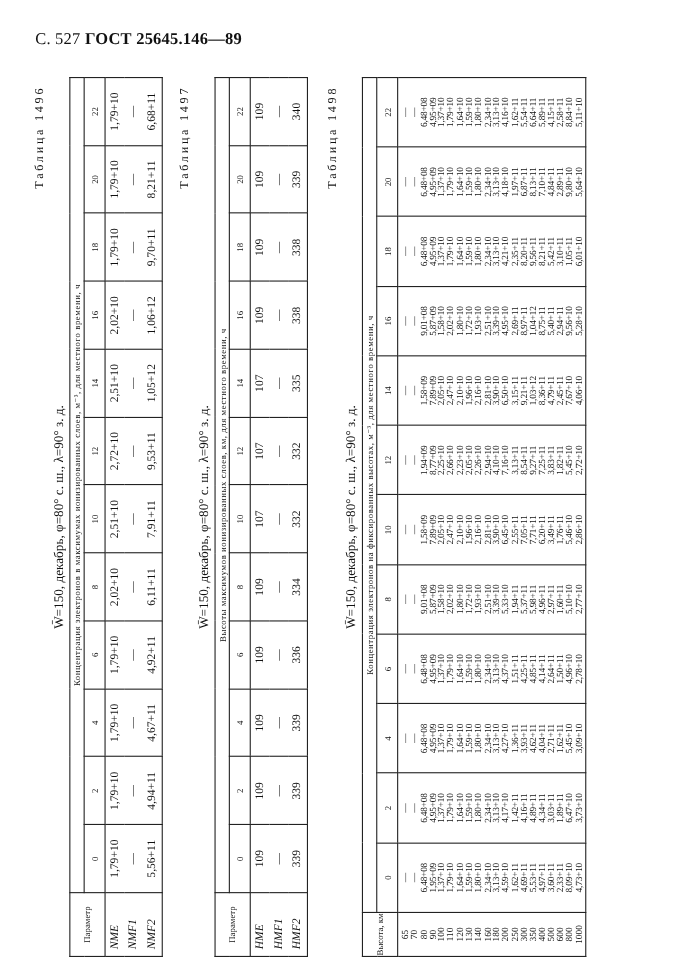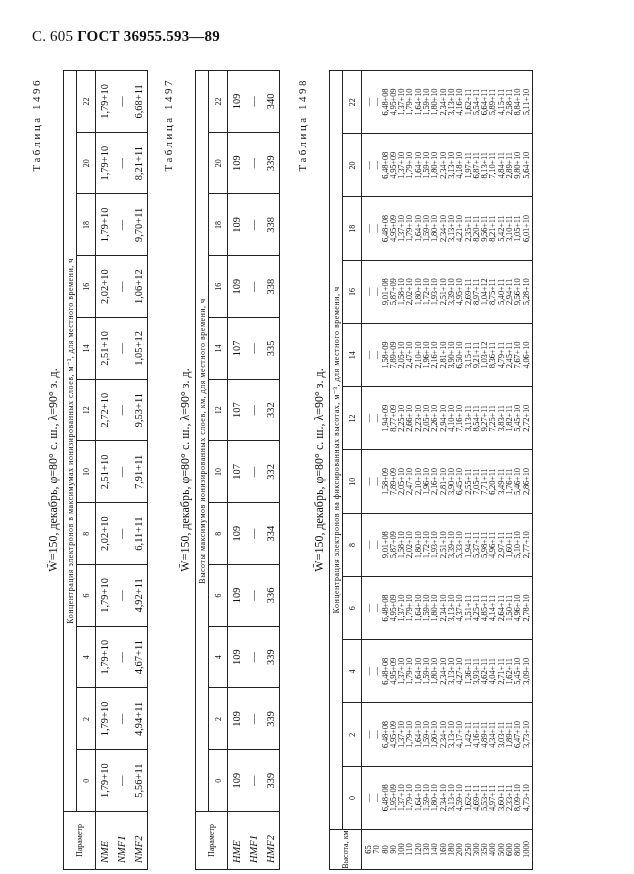--- a/index.html
+++ b/index.html
@@ -28,22 +28,22 @@
   table.big td.alt { font-size:8.5px; line-height:8.3px; padding:2px 0; vertical-align:top; }
   table.big td.cell div, table.big td.alt div { height:8.3px; white-space:nowrap; }
   .b1 { height:132px; }
   .b2 { height:134px; }
   .b3 { }
 </style>
 </head>
 <body>
 
 <div class="page-header">
-  <span>С. 605</span>
-  <span class="gost">ГОСТ 36955.593—89</span>
+  <span>С. 527</span>
+  <span class="gost">ГОСТ 25645.146—89</span>
 </div>
 
 <div class="landscape">
 
   <div class="tbl-block b1">
     <div class="tbl-caption">Таблица 1496</div>
     <div class="tbl-subtitle">W̄=150, декабрь, φ=80° с. ш., λ=90° з. д.</div>
     <table class="grid">
       <colgroup>
           <col style="width:58px">

